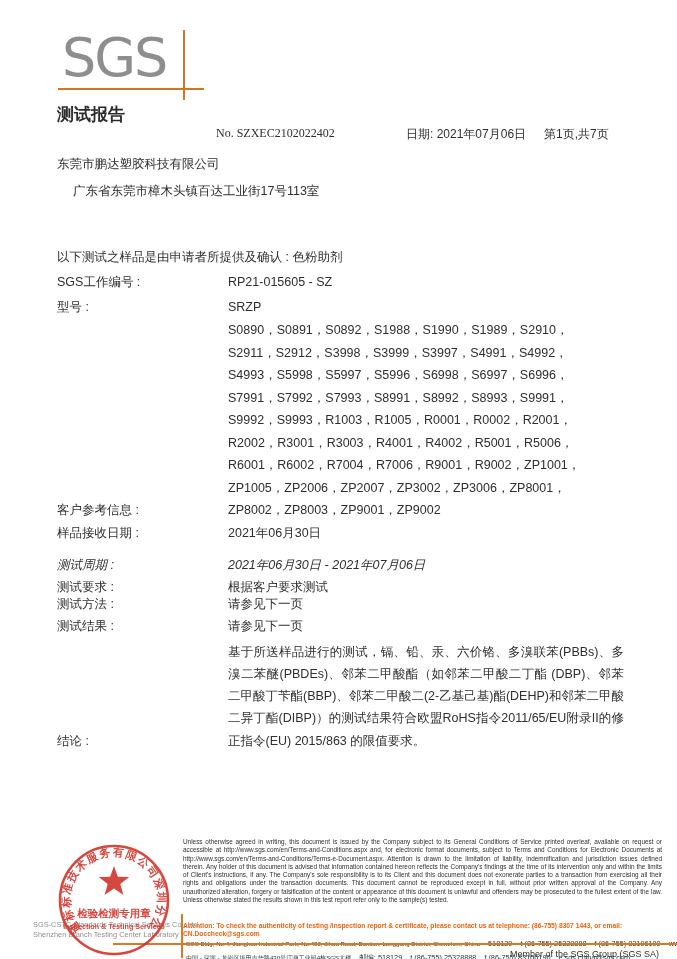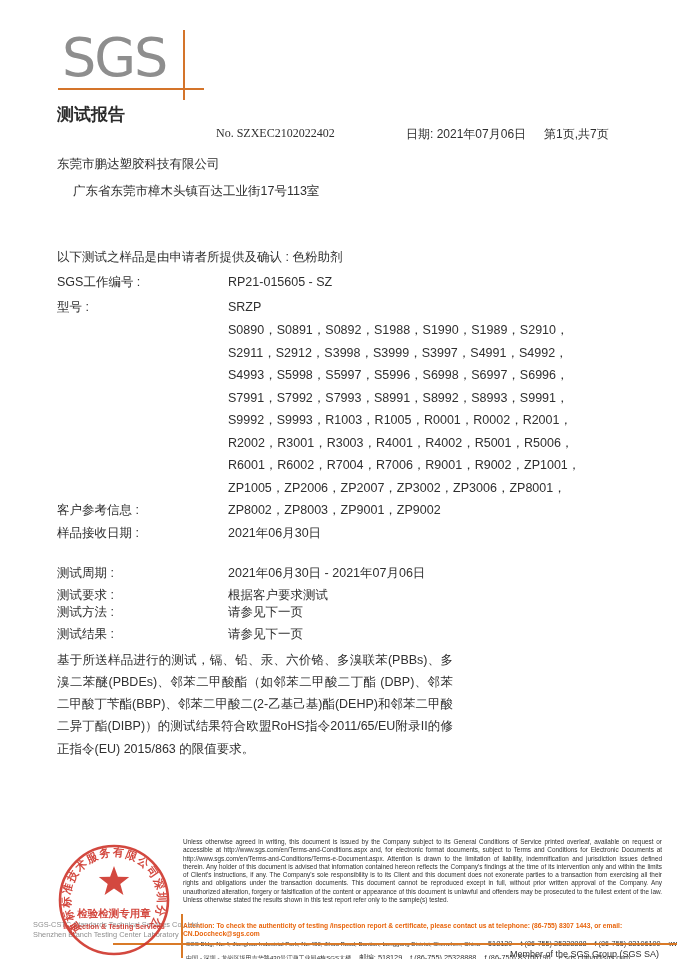--- a/index.html
+++ b/index.html
@@ -33,21 +33,21 @@
   .info-table { position:absolute; left:57px; top:271px; width:575px; }
   .info-row { display:flex; align-items:flex-end; font-size:12.5px; line-height:16px; margin-top:9px; }
   .info-label { width:171px; flex:0 0 171px; }
   .info-value { flex:1; }
   .preline { white-space:pre-line; }
   .row-0 { margin-top:3px; }
   .row-1 { margin-top:9px; }
   .row-2 { margin-top:4px; }
   .row-2 .info-label, .row-2 .info-value { line-height:22.5px; }
   .row-3 { margin-top:3px; }
-  .row-4 { margin-top:24px; }
+  .row-4 { margin-top:16px;font-style:italic; }
   .row-5 { margin-top:6px; }
   .row-6 { margin-top:1px; }
   .row-7 { margin-top:6px; }
   .row-8 { margin-top:7px; }
   .row-8 .info-label, .row-8 .info-value { line-height:22.3px; }
   .row-8 .info-value { width:396px; flex:0 0 396px; text-align:justify; }
 
   
   .footer { position:absolute; left:0; top:836px; width:677px; height:123px; }
   .disclaimer-text {
@@ -126,20 +126,21 @@
     </div>
     <div class="info-row row-6">
       <div class="info-label">测试方法 :</div>
       <div class="info-value">请参见下一页</div>
     </div>
     <div class="info-row row-7">
       <div class="info-label">测试结果 :</div>
       <div class="info-value">请参见下一页</div>
     </div>
     <div class="info-row row-8">
+      <div class="info-label">结论 :</div>
       <div class="info-value">基于所送样品进行的测试，镉、铅、汞、六价铬、多溴联苯(PBBs)、多溴二苯醚(PBDEs)、邻苯二甲酸酯（如邻苯二甲酸二丁酯 (DBP)、邻苯二甲酸丁苄酯(BBP)、邻苯二甲酸二(2-乙基己基)酯(DEHP)和邻苯二甲酸二异丁酯(DIBP)）的测试结果符合欧盟RoHS指令2011/65/EU附录II的修正指令(EU) 2015/863 的限值要求。</div>
     </div>
   </div>
 
   <div class="footer">
     <div class="disclaimer-text">Unless otherwise agreed in writing, this document is issued by the Company subject to its General Conditions of Service printed overleaf, available on request or accessible at http://www.sgs.com/en/Terms-and-Conditions.aspx and, for electronic format documents, subject to Terms and Conditions for Electronic Documents at http://www.sgs.com/en/Terms-and-Conditions/Terms-e-Document.aspx. Attention is drawn to the limitation of liability, indemnification and jurisdiction issues defined therein. Any holder of this document is advised that information contained hereon reflects the Company's findings at the time of its intervention only and within the limits of Client's instructions, if any. The Company's sole responsibility is to its Client and this document does not exonerate parties to a transaction from exercising all their rights and obligations under the transaction documents. This document cannot be reproduced except in full, without prior written approval of the Company. Any unauthorized alteration, forgery or falsification of the content or appearance of this document is unlawful and offenders may be prosecuted to the fullest extent of the law. Unless otherwise stated the results shown in this test report refer only to the sample(s) tested.</div>
     <div class="attention-text">Attention: To check the authenticity of testing /inspection report &amp; certificate, please contact us at telephone: (86-755) 8307 1443, or email: CN.Doccheck@sgs.com</div>
 
     <div class="footer-company">
       <div>SGS-CSTC Standards Technical Services Co., Ltd.</div>

